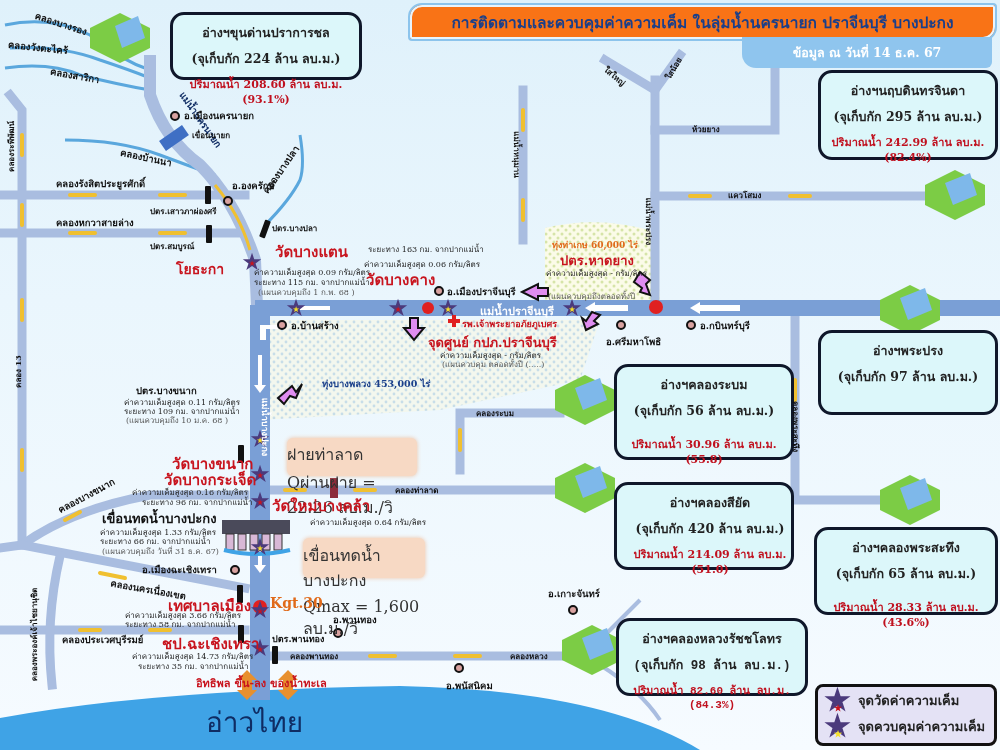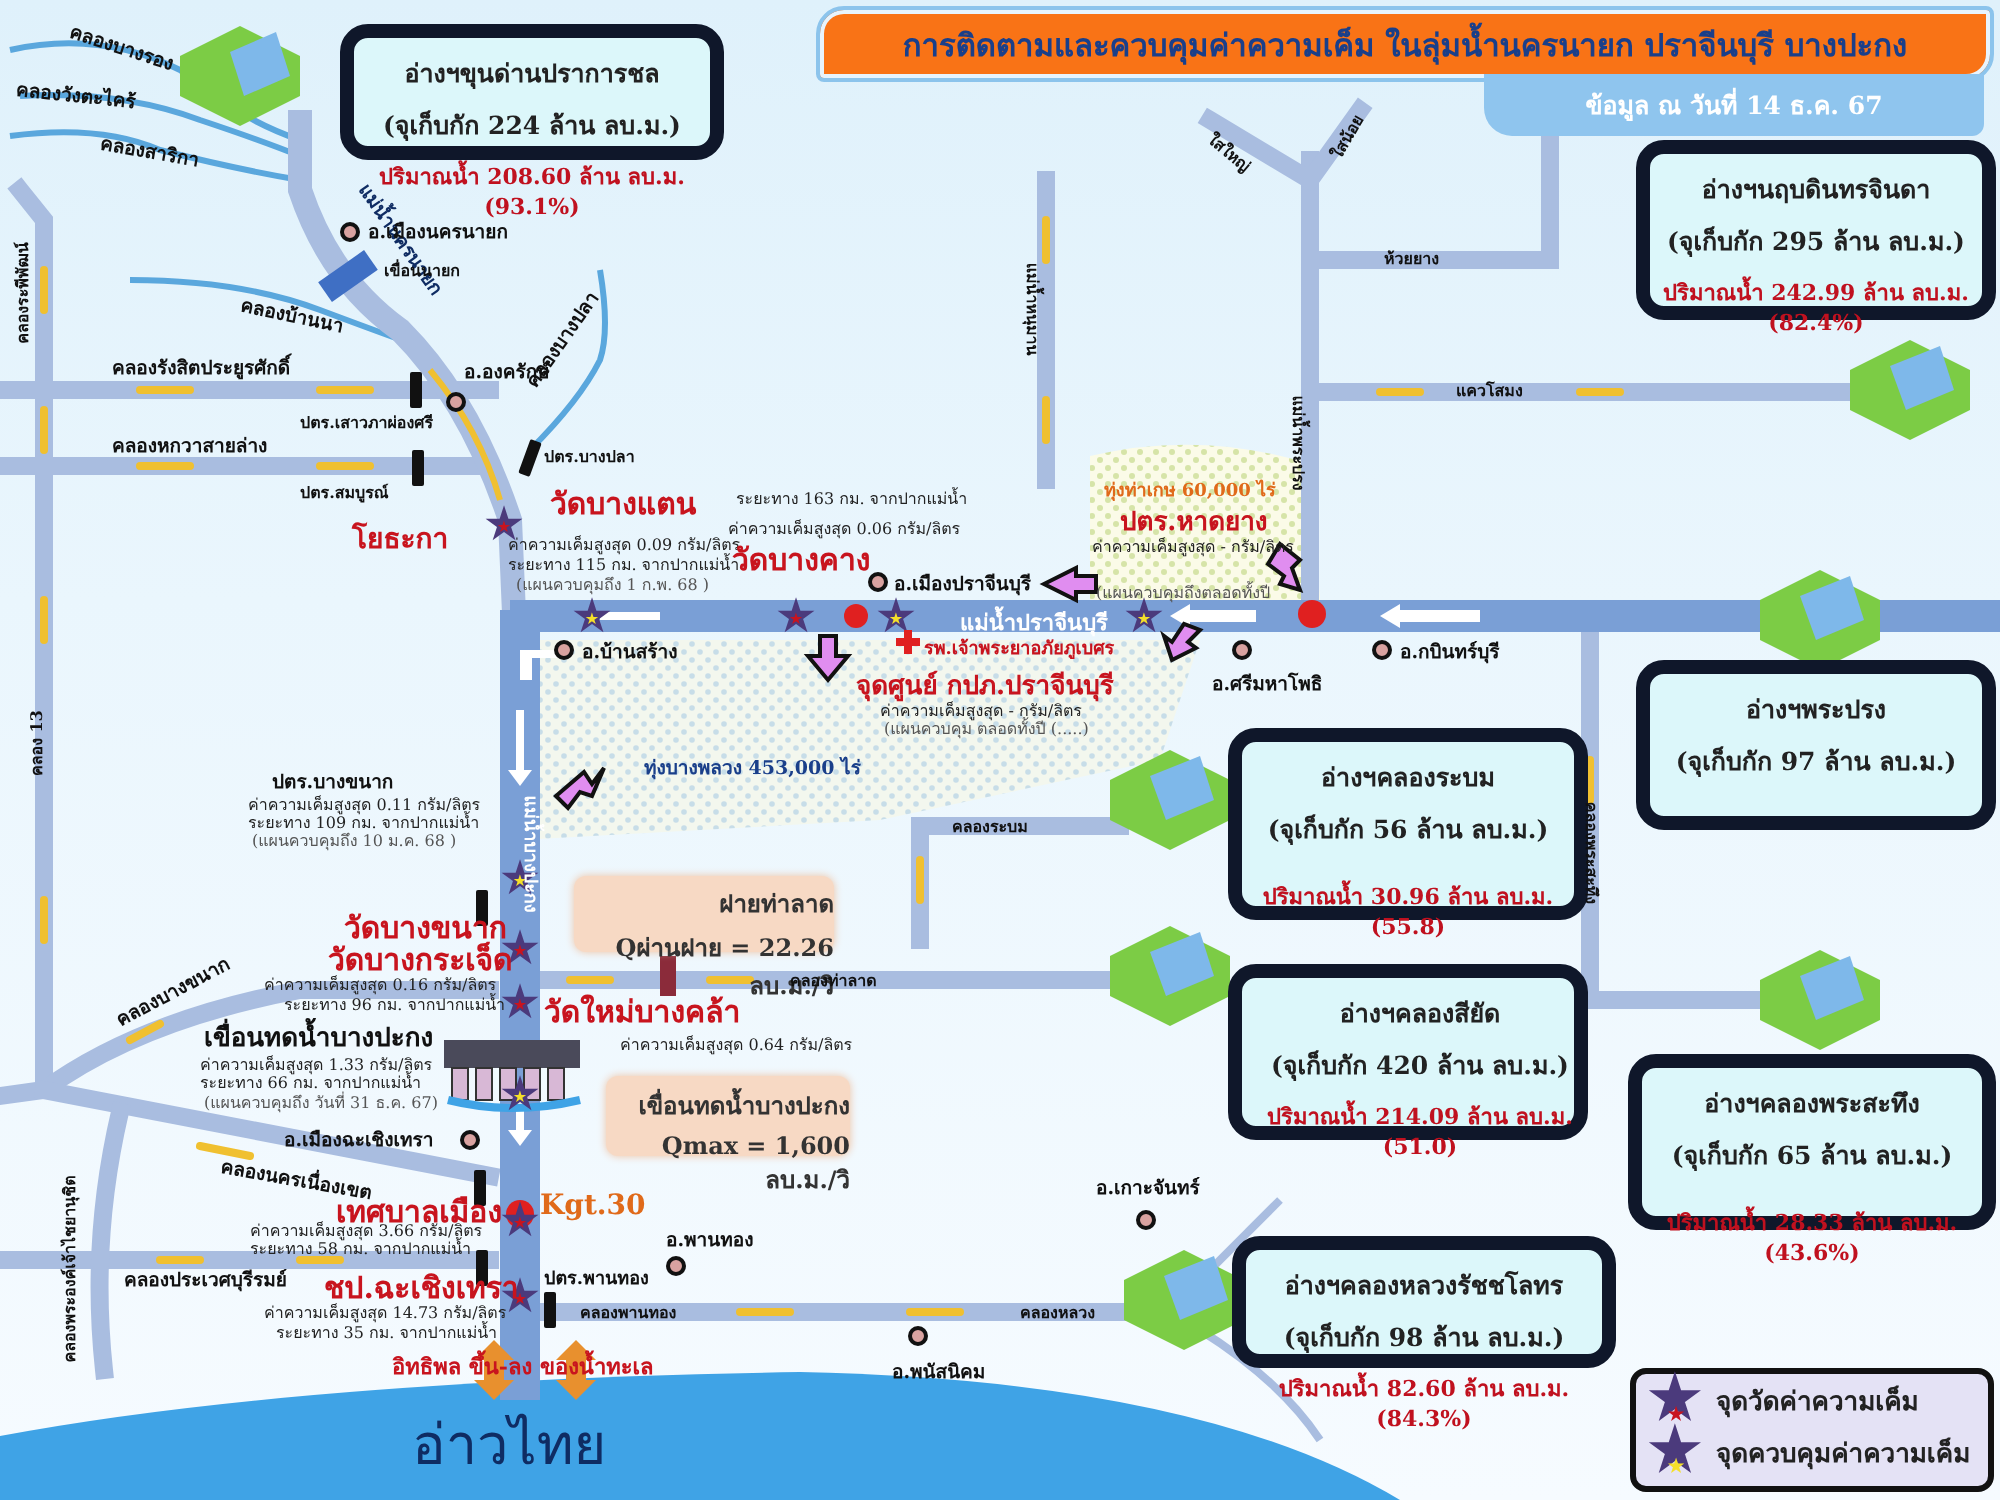--- a/index.html
+++ b/index.html
@@ -6,26 +6,26 @@
   body{width:1000px;height:750px;position:relative;overflow:hidden;
        background:linear-gradient(180deg,#dff1fb 0%,#eaf6fd 40%,#f6fbff 100%);
        font-family:"DejaVu Serif","Liberation Serif",serif;}
   svg.map{position:absolute;left:0;top:0;}
   .abs{position:absolute;white-space:nowrap;}
   .title-bar{position:absolute;left:408px;top:3px;width:585px;height:34px;background:#f97316;
      border-radius:14px 4px 14px 4px;border:2px solid #8cc4ec;display:flex;align-items:center;justify-content:center;
      color:#1a3f8a;font-weight:bold;font-size:15.5px;font-family:"DejaVu Serif",serif;box-shadow:0 0 0 2px #e8f4fd inset;}
   .date-bar{position:absolute;left:742px;top:37px;width:250px;height:31px;background:#8fc5ee;
      border-radius:0 0 6px 14px;color:#fff;font-weight:bold;font-size:12.5px;display:flex;align-items:center;justify-content:center;}
-  .res-box{position:absolute;background:#dcf7fa;border:7px solid #0f172a;border-radius:14px;text-align:center;
+  .res-box{position:absolute;background:#dcf7fa;border:3px solid #0f172a;border-radius:14px;text-align:center;
      font-family:"DejaVu Serif",serif;box-sizing:border-box;}
   .res-box .n{font-size:12.5px;font-weight:bold;color:#222;margin-top:8px;}
   .res-box .c{font-size:12.5px;font-weight:bold;color:#222;margin-top:6px;}
   .res-box .v{font-size:11px;font-weight:bold;color:#c0111f;margin-top:6px;}
-  .peach{position:absolute;background:#f7d9c4;border-radius:6px;text-align:right;font-size:12px;font-weight:bold;color:#333;
+  .peach{position:absolute;background:#f7d9c4;border-radius:6px;text-align:left;font-size:16px;font-weight:normal;color:#333;
      box-shadow:0 0 4px #eec2a3;}
   .lbl{font-size:9.5px;font-weight:bold;color:#111;}
   .lbl-s{font-size:8px;color:#222;}
   .lbl-red{font-size:15px;font-weight:bold;color:#c8141e;}
   .lbl-red-s{font-size:11px;font-weight:bold;color:#c8141e;}
   .lbl-white{font-size:11px;font-weight:bold;color:#fff;}
   .legend{position:absolute;left:815px;top:684px;width:182px;height:62px;background:#e4e2f5;border:3px solid #111;border-radius:8px;box-sizing:border-box;}
   .legend .row{display:flex;align-items:center;height:26px;padding-left:6px;font-size:13px;font-weight:bold;color:#222;}
   .legend .star{font-size:30px;line-height:26px;width:34px;color:#4b3a7c;position:relative;}
   .legend .star i{position:absolute;left:10px;top:8px;font-size:9px;font-style:normal;}
@@ -292,21 +292,21 @@
 <div class="res-box" style="left:614px;top:482px;width:180px;height:88px;padding-left:12px;">
   <div class="n">อ่างฯคลองสียัด</div>
   <div class="c">(จุเก็บกัก 420 ล้าน ลบ.ม.)</div>
   <div class="v">ปริมาณน้ำ 214.09 ล้าน ลบ.ม.(51.0)</div>
 </div>
 <div class="res-box" style="left:814px;top:527px;width:184px;height:88px;">
   <div class="n">อ่างฯคลองพระสะทึง</div>
   <div class="c">(จุเก็บกัก 65 ล้าน ลบ.ม.)</div>
   <div class="v" style="margin-top:14px;">ปริมาณน้ำ 28.33 ล้าน ลบ.ม.(43.6%)</div>
 </div>
-<div class="res-box" style="left:616px;top:618px;width:192px;height:66px;">
+<div class="res-box" style="left:616px;top:618px;width:192px;height:78px;font-family:Liberation Mono, monospace;">
   <div class="n">อ่างฯคลองหลวงรัชชโลทร</div>
   <div class="c">(จุเก็บกัก 98 ล้าน ลบ.ม.)</div>
   <div class="v">ปริมาณน้ำ 82.60 ล้าน ลบ.ม.(84.3%)</div>
 </div>
 
 <div class="peach" style="left:287px;top:438px;width:130px;height:38px;">
   <div style="margin-top:4px;">ฝายท่าลาด</div>
   <div style="margin-top:3px;">Qผ่านฝาย = 22.26 ลบ.ม./วิ</div>
 </div>
 <div class="peach" style="left:303px;top:538px;width:122px;height:40px;">

